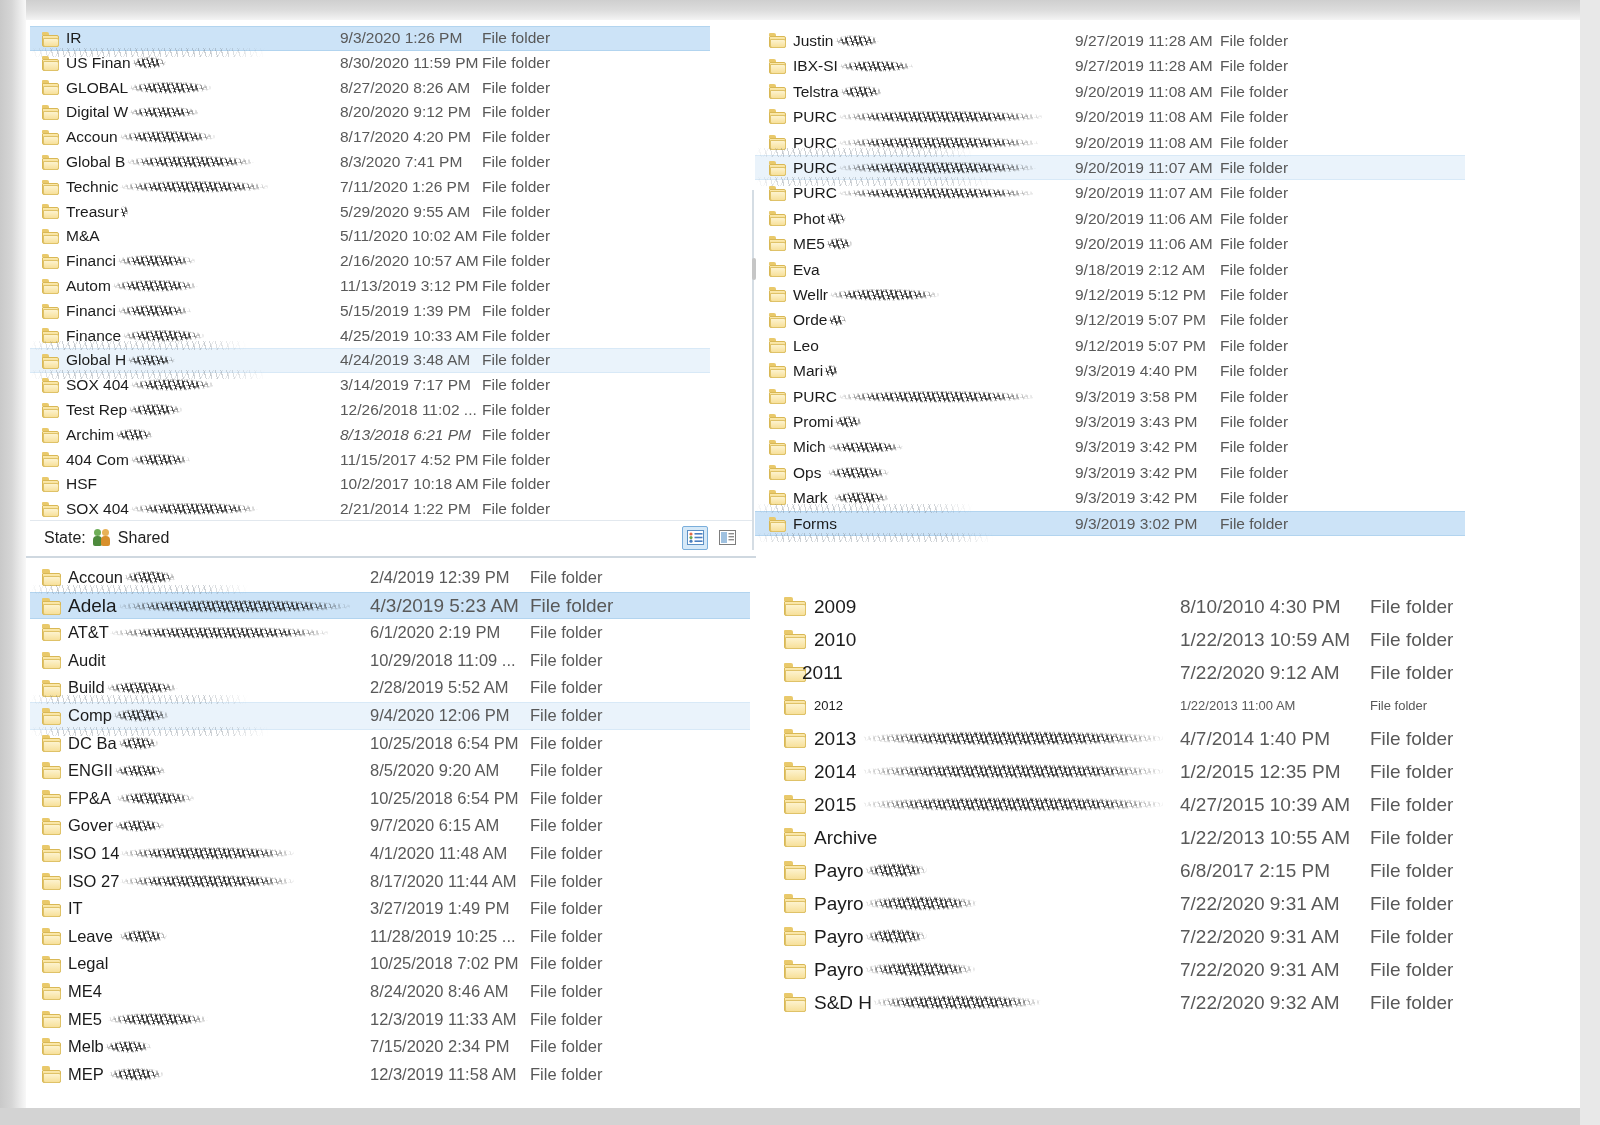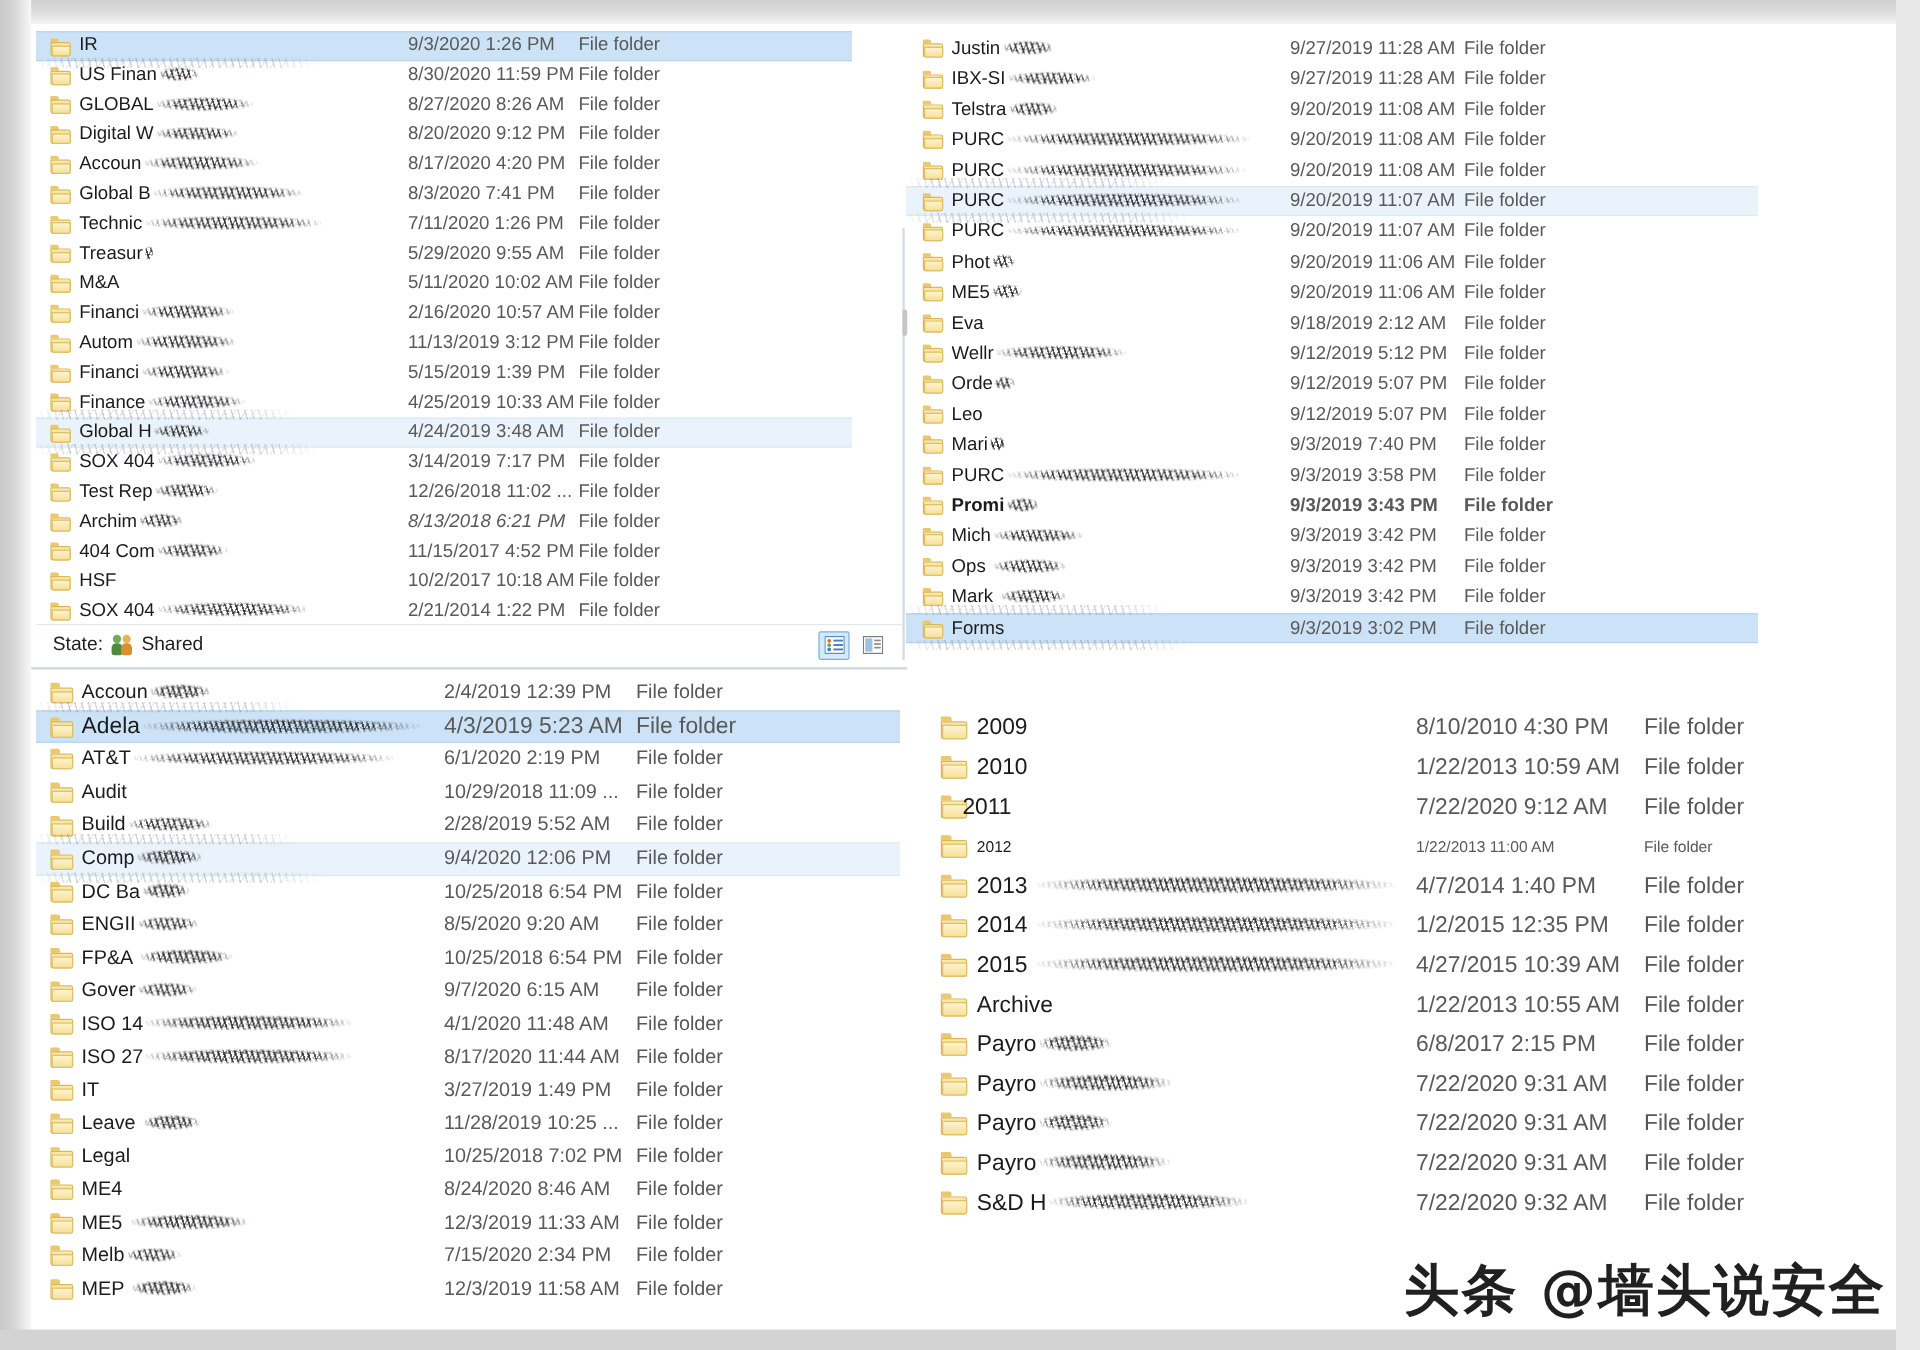--- a/index.html
+++ b/index.html
@@ -633,34 +633,34 @@
           <span class="cell-date" style="position: absolute; left: 320px; line-height: 25.4px;">9/12/2019 5:07 PM</span>
           <span class="cell-type" style="position: absolute; left: 465px; line-height: 25.4px;">File folder</span>
         </div>
         <div class="row" style="position: absolute; left: 0px; top: 334.2px; height: 25.4px; width: 100%; font-size: 15.5px;">
           <span class="folder" style="width: 17px; height: 15px; position: absolute; left: 14px; top: 5.2px;">
             <span class="tab"></span>
             <span class="body"></span>
             <span class="flap"></span>
           </span>
           <span class="cell-name" style="position: absolute; left: 38px; line-height: 25.4px;">Mari<span class="scribble" style="width: 14px; height: 14.725px; margin-left: 1px; vertical-align: -2px;"></span></span>
-          <span class="cell-date" style="position: absolute; left: 320px; line-height: 25.4px;">9/3/2019 7:40 PM</span>
+          <span class="cell-date" style="position: absolute; left: 320px; line-height: 25.4px;">9/3/2019 4:40 PM</span>
           <span class="cell-type" style="position: absolute; left: 465px; line-height: 25.4px;">File folder</span>
         </div>
         <div class="row" style="position: absolute; left: 0px; top: 359.6px; height: 25.4px; width: 100%; font-size: 15.5px;">
           <span class="folder" style="width: 17px; height: 15px; position: absolute; left: 14px; top: 5.2px;">
             <span class="tab"></span>
             <span class="body"></span>
             <span class="flap"></span>
           </span>
           <span class="cell-name" style="position: absolute; left: 38px; line-height: 25.4px;">PURC<span class="scribble" style="width: 196px; height: 14.725px; margin-left: 1px; vertical-align: -2px;"></span></span>
           <span class="cell-date" style="position: absolute; left: 320px; line-height: 25.4px;">9/3/2019 3:58 PM</span>
           <span class="cell-type" style="position: absolute; left: 465px; line-height: 25.4px;">File folder</span>
         </div>
-        <div class="row" style="position: absolute; left: 0px; top: 385px; height: 25.4px; width: 100%; font-size: 15.5px; font-weight: bold;">
+        <div class="row" style="position: absolute; left: 0px; top: 385px; height: 25.4px; width: 100%; font-size: 15.5px;">
           <span class="folder" style="width: 17px; height: 15px; position: absolute; left: 14px; top: 5.2px;">
             <span class="tab"></span>
             <span class="body"></span>
             <span class="flap"></span>
           </span>
           <span class="cell-name" style="position: absolute; left: 38px; line-height: 25.4px;">Promi<span class="scribble" style="width: 28px; height: 14.725px; margin-left: 1px; vertical-align: -2px;"></span></span>
           <span class="cell-date" style="position: absolute; left: 320px; line-height: 25.4px;">9/3/2019 3:43 PM</span>
           <span class="cell-type" style="position: absolute; left: 465px; line-height: 25.4px;">File folder</span>
         </div>
         <div class="row" style="position: absolute; left: 0px; top: 410.4px; height: 25.4px; width: 100%; font-size: 15.5px;">
@@ -1038,14 +1038,13 @@
             <span class="body"></span>
             <span class="flap"></span>
           </span>
           <span class="cell-name" style="position: absolute; left: 44px; line-height: 33px;">S&amp;D H<span class="scribble" style="width: 168px; height: 18.05px; margin-left: 1px; vertical-align: -2px;"></span></span>
           <span class="cell-date" style="position: absolute; left: 410px; line-height: 33px;">7/22/2020 9:32 AM</span>
           <span class="cell-type" style="position: absolute; left: 600px; line-height: 33px;">File folder</span>
         </div>
       </div>
   </div>
 
-  <div class="watermark">头条 @墙头说安全</div>
 </div>
 
 </body></html>

